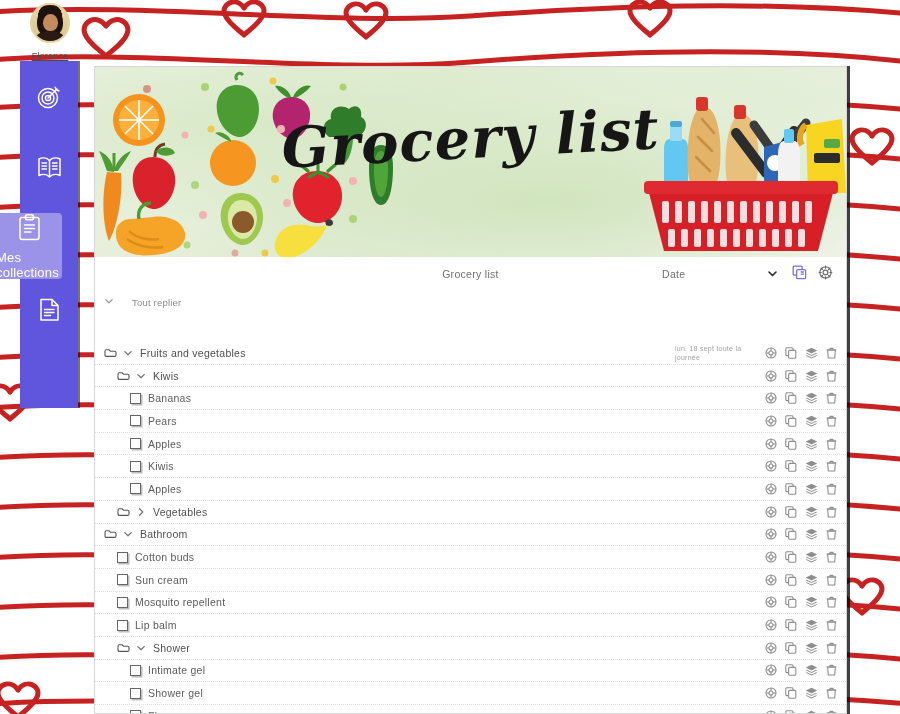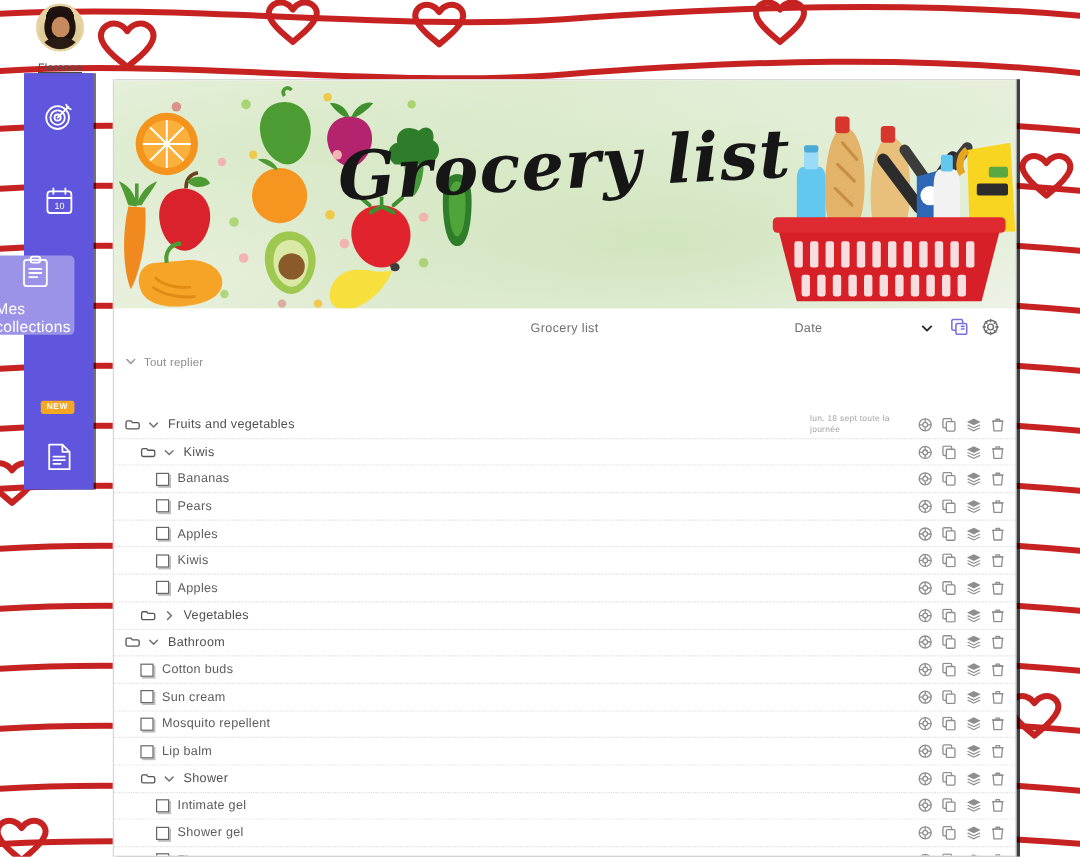--- a/index.html
+++ b/index.html
@@ -207,21 +207,21 @@
     top: 8px;
     cursor: pointer;
   }
   .tb-copy { left: 697px; }
   .tb-gear { left: 723px; }
 
   
   .collapse-all {
     display: flex;
     align-items: center;
-    gap: 6px;
+    gap: 18px;
     padding: 6px 0 6px 9px;
     font-size: 9.5px;
     color: #8a8a8a;
     letter-spacing: .2px;
   }
 
   
   .list { position: relative; margin-top: 28px; }
 
   .row {
@@ -325,30 +325,20 @@
       <svg width="26" height="26" viewBox="0 0 26 26" fill="none" stroke="#ffffff" stroke-width="1.5">
         <circle cx="12" cy="14" r="9.5"></circle>
         <circle cx="12" cy="14" r="6"></circle>
         <circle cx="12" cy="14" r="2.6"></circle>
         <path d="M12 14 L21 5" stroke-linecap="round"></path>
         <path d="M19.2 3.2 l1.2 2.6 l2.6 1.2" stroke-linecap="round" stroke-linejoin="round"></path>
       </svg>
     </span>
   </div>
 
-  <div class="rail-item">
-    <span>
-      <svg width="25" height="25" viewBox="0 0 25 25" fill="none" stroke="#ffffff" stroke-width="1.5">
-        <rect x="2.5" y="4.5" width="20" height="18" rx="2.5"></rect>
-        <path d="M2.5 10 H22.5"></path>
-        <path d="M7.5 2 V6.5 M17.5 2 V6.5" stroke-linecap="round"></path>
-        <text x="12.5" y="19" font-family="Liberation Sans, sans-serif" font-size="7.5" fill="#ffffff" stroke="none" text-anchor="middle">10</text>
-      </svg>
-    </span>
-  </div>
 
   <div class="rail-item">
     <span>
       <svg width="27" height="27" viewBox="0 0 27 27" fill="none" stroke="#ffffff" stroke-width="1.5" stroke-linejoin="round">
         <path d="M13.5 6.5 C10.5 3.5, 6 3.5, 3 5 V21.5 C6 20, 10.5 20, 13.5 23 C16.5 20, 21 20, 24 21.5 V5 C21 3.5, 16.5 3.5, 13.5 6.5 Z"></path>
         <path d="M13.5 6.5 V23"></path>
         <path d="M6 9 H10.5 M6 12 H10.5 M6 15 H10.5" stroke-linecap="round"></path>
         <path d="M16.5 9 H21 M16.5 12 H21 M16.5 15 H21" stroke-linecap="round"></path>
       </svg>
     </span>

